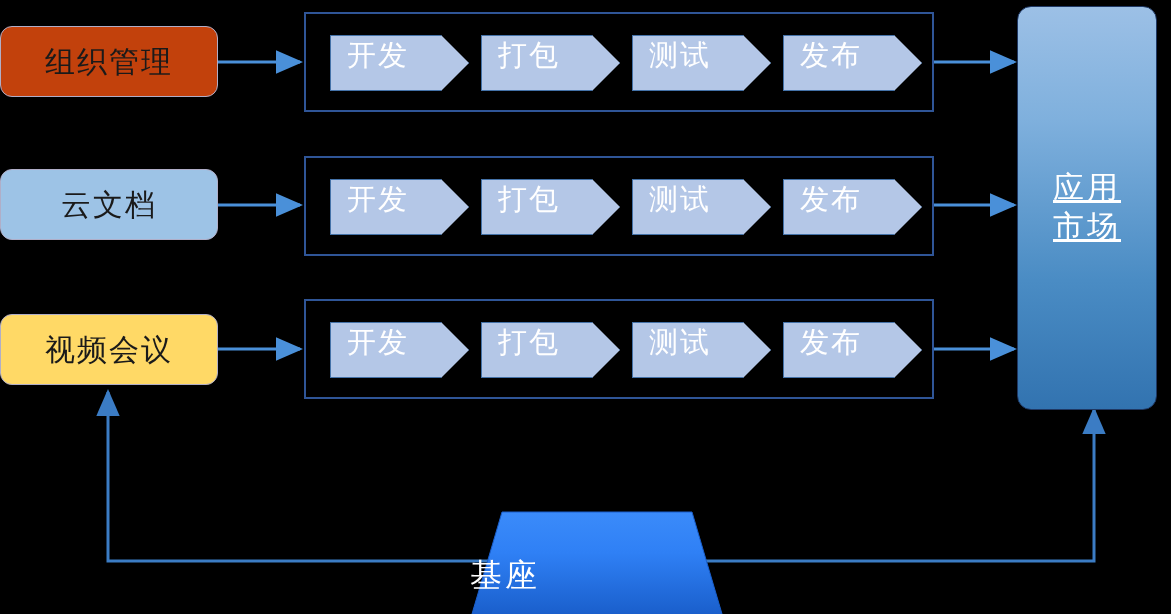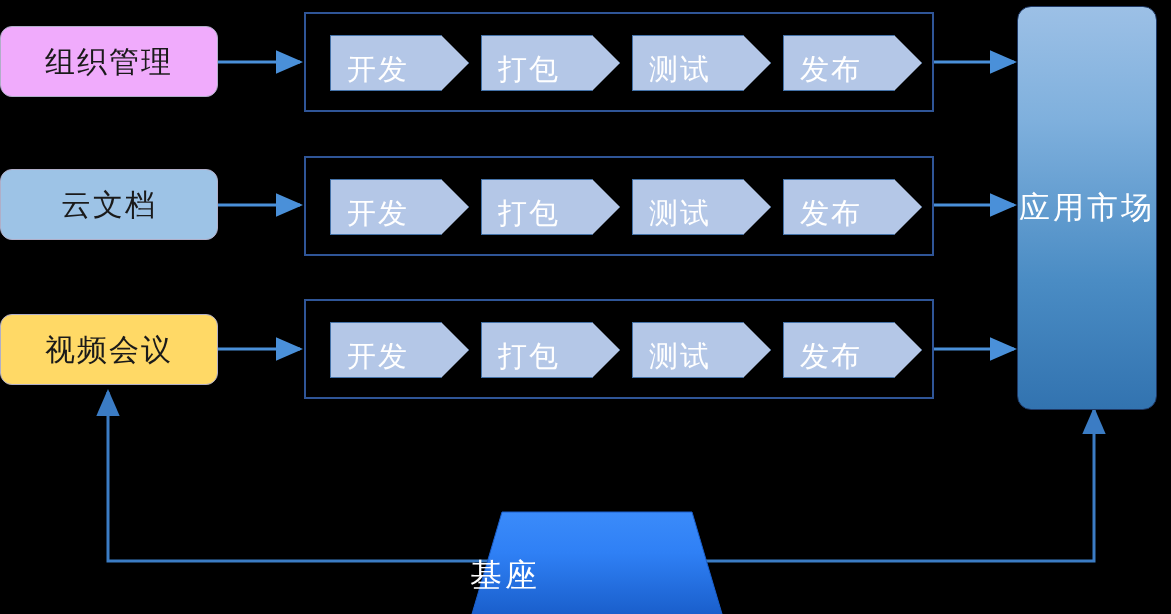--- a/index.html
+++ b/index.html
@@ -31,61 +31,62 @@
     box-sizing: border-box;
     border-radius: 12px;
     display: flex;
     align-items: center;
     justify-content: center;
     color: #1a1a1a;
     font-size: 30px;
     letter-spacing: 2px;
     line-height: 1;
   }
-  .src-box.green  { background: #f0abfc; border: 1px solid #b0aec8; }
+  .src-box.green  { background: #c2410c; border: 1px solid #b0aec8; }
   .src-box.blue   { background: #9dc3e6; border: 1px solid #b0aec8; }
   .src-box.yellow { background: #ffd966; border: 1px solid #b0aec8; }
 
   
   .pipe-group {
     position: absolute;
     box-sizing: border-box;
     border: 2px solid #2f5597;
     background: transparent;
   }
   .chev {
     position: absolute;
     box-sizing: border-box;
     display: flex;
-    align-items: flex-end;
+    align-items: flex-start;
     justify-content: flex-start;
     color: #ffffff;
     font-size: 29px;
     letter-spacing: 2px;
     padding-left: 16px;
     background: #b4c7e7;
     border: 1px solid #4472a8;
     clip-path: polygon(0 0, calc(100% - 28px) 0, 100% 50%, calc(100% - 28px) 100%, 0 100%);
   }
 
   
   .market {
     position: absolute;
     box-sizing: border-box;
     border-radius: 14px;
     border: 1px solid #1f3864;
     background: linear-gradient(180deg, #9cc0e6 0%, #7fb0dd 28%, #4a8cc4 68%, #3273b0 100%);
     display: flex;
-    flex-direction: row;
+    flex-direction: column;
     align-items: center;
     justify-content: center;
     color: #ffffff;
     font-size: 31px;
     letter-spacing: 3px;
     line-height: 1.25;
+    text-decoration: underline;
   }
 
   
   .base-wrap {
     position: absolute;
   }
   .base-label {
     position: absolute;
     left: 0;
     top: 0;

